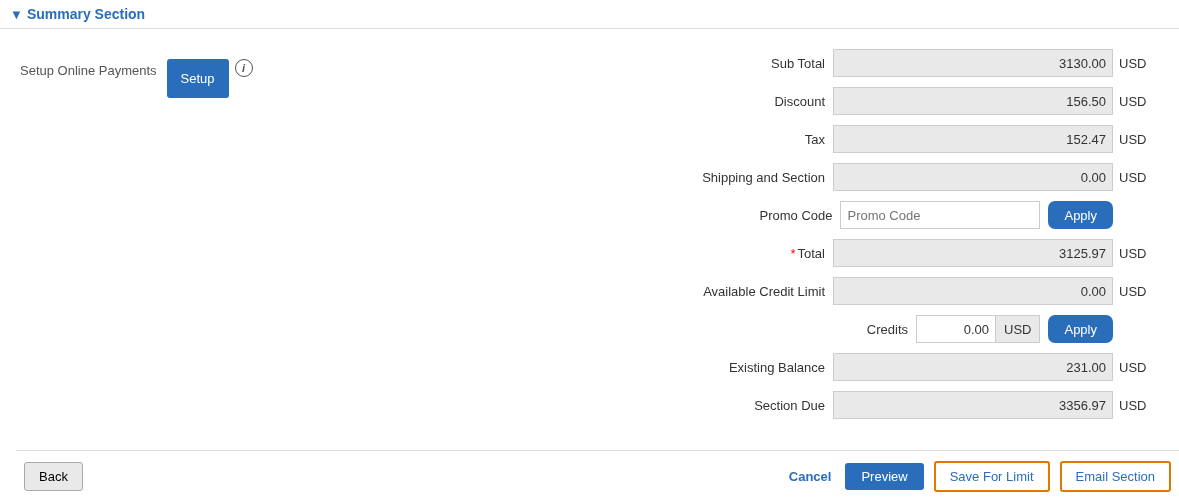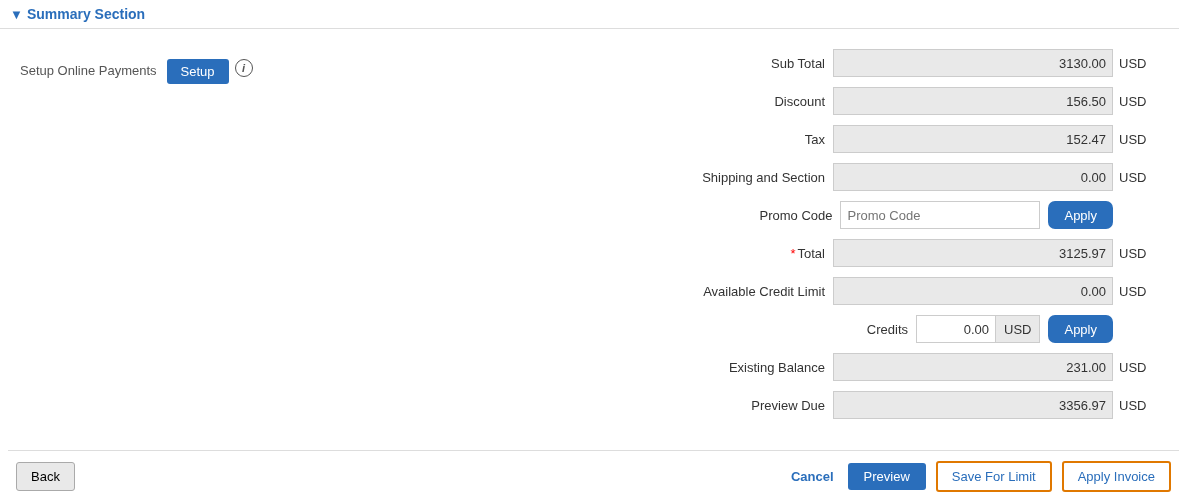--- a/index.html
+++ b/index.html
@@ -47,21 +47,21 @@
     .setup-label {
       font-size: 13px;
       color: #555;
       margin-right: 10px;
       margin-top: 4px;
     }
     .setup-btn {
       background-color: #2a6ebb;
       color: #fff;
       border: none;
-      padding: 5px 14px;
+      padding: 12px 14px;
       font-size: 13px;
       cursor: pointer;
       border-radius: 3px;
       margin-right: 6px;
     }
     .info-icon {
       display: inline-flex;
       align-items: center;
       justify-content: center;
       width: 18px;
@@ -161,21 +161,21 @@
       display: flex;
       align-items: center;
       font-size: 13px;
       color: #333;
     }
 
     
     .footer {
       position: absolute;
       bottom: 0;
-      left: 8px;
+      left: 16px;
       right: 0;
       display: flex;
       align-items: center;
       padding: 10px 8px;
       border-top: 1px solid #ddd;
       background: #fff;
     }
     .footer-left {
       flex: 1;
     }
@@ -301,31 +301,31 @@
       <span class="currency-label"></span>
     </div>
 
     <div class="form-row">
       <span class="form-label">Existing Balance</span>
       <input type="text" class="form-input" readonly="" value="231.00" style="">
       <span class="currency-label">USD</span>
     </div>
 
     <div class="form-row">
-      <span class="form-label">Preview Due</span>
+      <span class="form-label">Section Due</span>
       <input type="text" class="form-input" readonly="" value="3356.97" style="">
       <span class="currency-label">USD</span>
     </div>
 
   </div>
 </div>
 
 <div class="footer">
   <div class="footer-left">
     <button class="back-btn">Back</button>
   </div>
   <div class="footer-right">
     <a class="cancel-link">Cancel</a>
     <button class="preview-btn">Preview</button>
     <button class="save-later-btn">Save For Limit</button>
-    <button class="email-invoice-btn">Apply Invoice</button>
+    <button class="email-invoice-btn">Email Section</button>
   </div>
 </div>
 
 </body></html>

